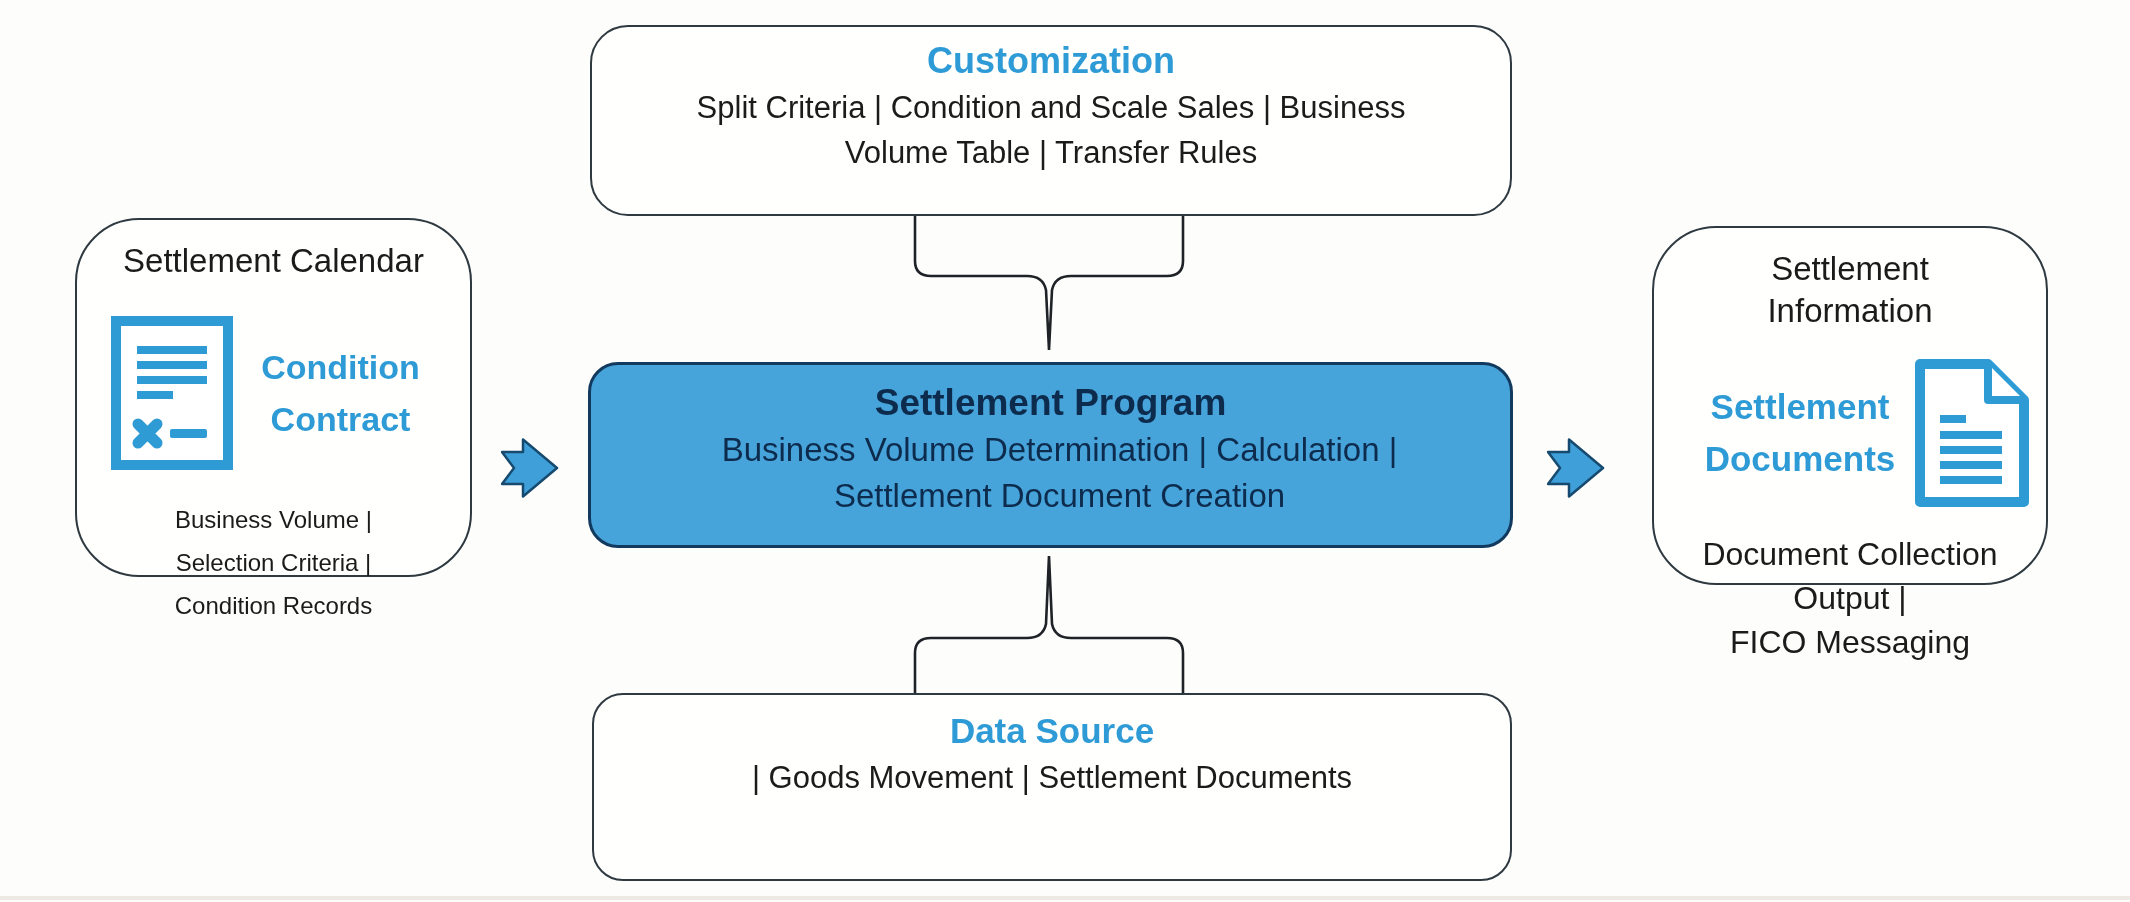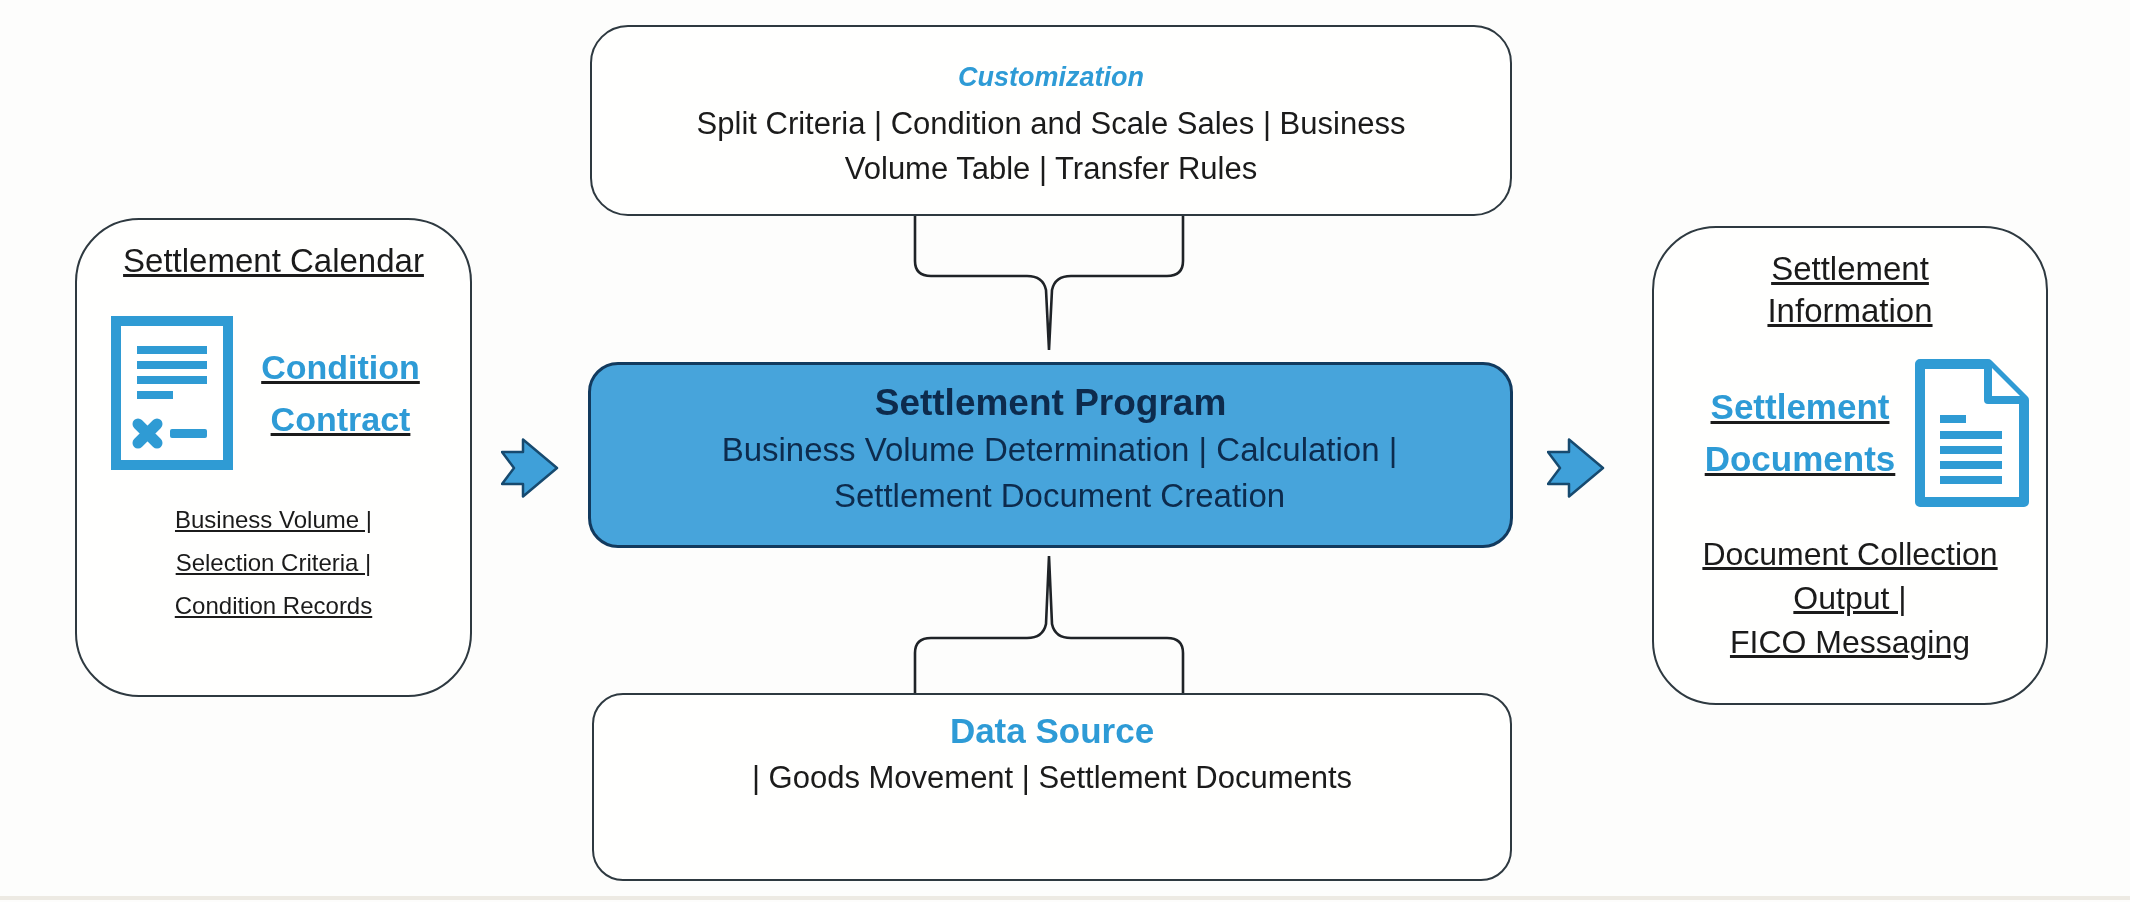--- a/index.html
+++ b/index.html
@@ -6,38 +6,38 @@
   .canvas{
     position:relative;width:2130px;height:902px;background:#fdfdfc;
     font-family:"Liberation Sans",sans-serif;color:#1b1b1b;overflow:hidden;
   }
   .box{position:absolute;background:#ffffff;border:2.5px solid #2e3940;box-sizing:border-box;}
   .box.white{background:#fffffe;}
   .accent{color:#2e9bd6;font-weight:bold;}
 
   
   .top-box{left:590px;top:25px;width:922px;height:191px;border-radius:38px;text-align:center;}
-  .top-box .ttl{margin-top:29px;font-size:27px;line-height:42px;font-style:italic;}
+  .top-box .ttl{margin-top:13px;font-size:36px;line-height:42px;}
   .top-box .body{font-size:31px;line-height:45px;margin-top:3px;}
 
   
   .center-box{
     left:588px;top:362px;width:925px;height:186px;border-radius:30px;
     background:#47a4db;border:3px solid #123a5e;color:#0d2b4d;text-align:center;
   }
   .center-box .ttl{margin-top:15px;font-size:37px;line-height:46px;font-weight:bold;}
   .center-box .body{font-size:33px;line-height:46px;margin-top:1px;padding-left:18px;}
 
   
   .bottom-box{left:592px;top:693px;width:920px;height:188px;border-radius:31px;text-align:center;}
   .bottom-box .ttl{margin-top:14px;font-size:35px;line-height:44px;}
   .bottom-box .body{font-size:31px;line-height:45px;margin-top:2px;}
 
   
-  .side-box{width:397px;height:479px;border-radius:64px;text-align:center;text-decoration:underline;}
+  .side-box{width:397px;height:359px;border-radius:64px;text-align:center;}
   .left-box{left:75px;top:218px;}
   .right-box{left:1652px;top:226px;width:396px;}
   .side-ttl{font-size:33px;line-height:42px;margin-top:20px;}
   .mid-row{display:flex;align-items:center;}
   .left-box .mid-row{margin:34px 22px 0 34px;}
   .right-box .mid-row{margin:26px 14px 0 34px;}
   .hl{font-weight:bold;color:#2e9bd6;}
   .left-box .hl{flex:1;font-size:34px;line-height:52px;text-align:center;}
   .right-box .hl{flex:1;font-size:35px;line-height:52px;text-align:center;}
   .side-body{font-size:24px;line-height:43px;margin-top:28px;}

